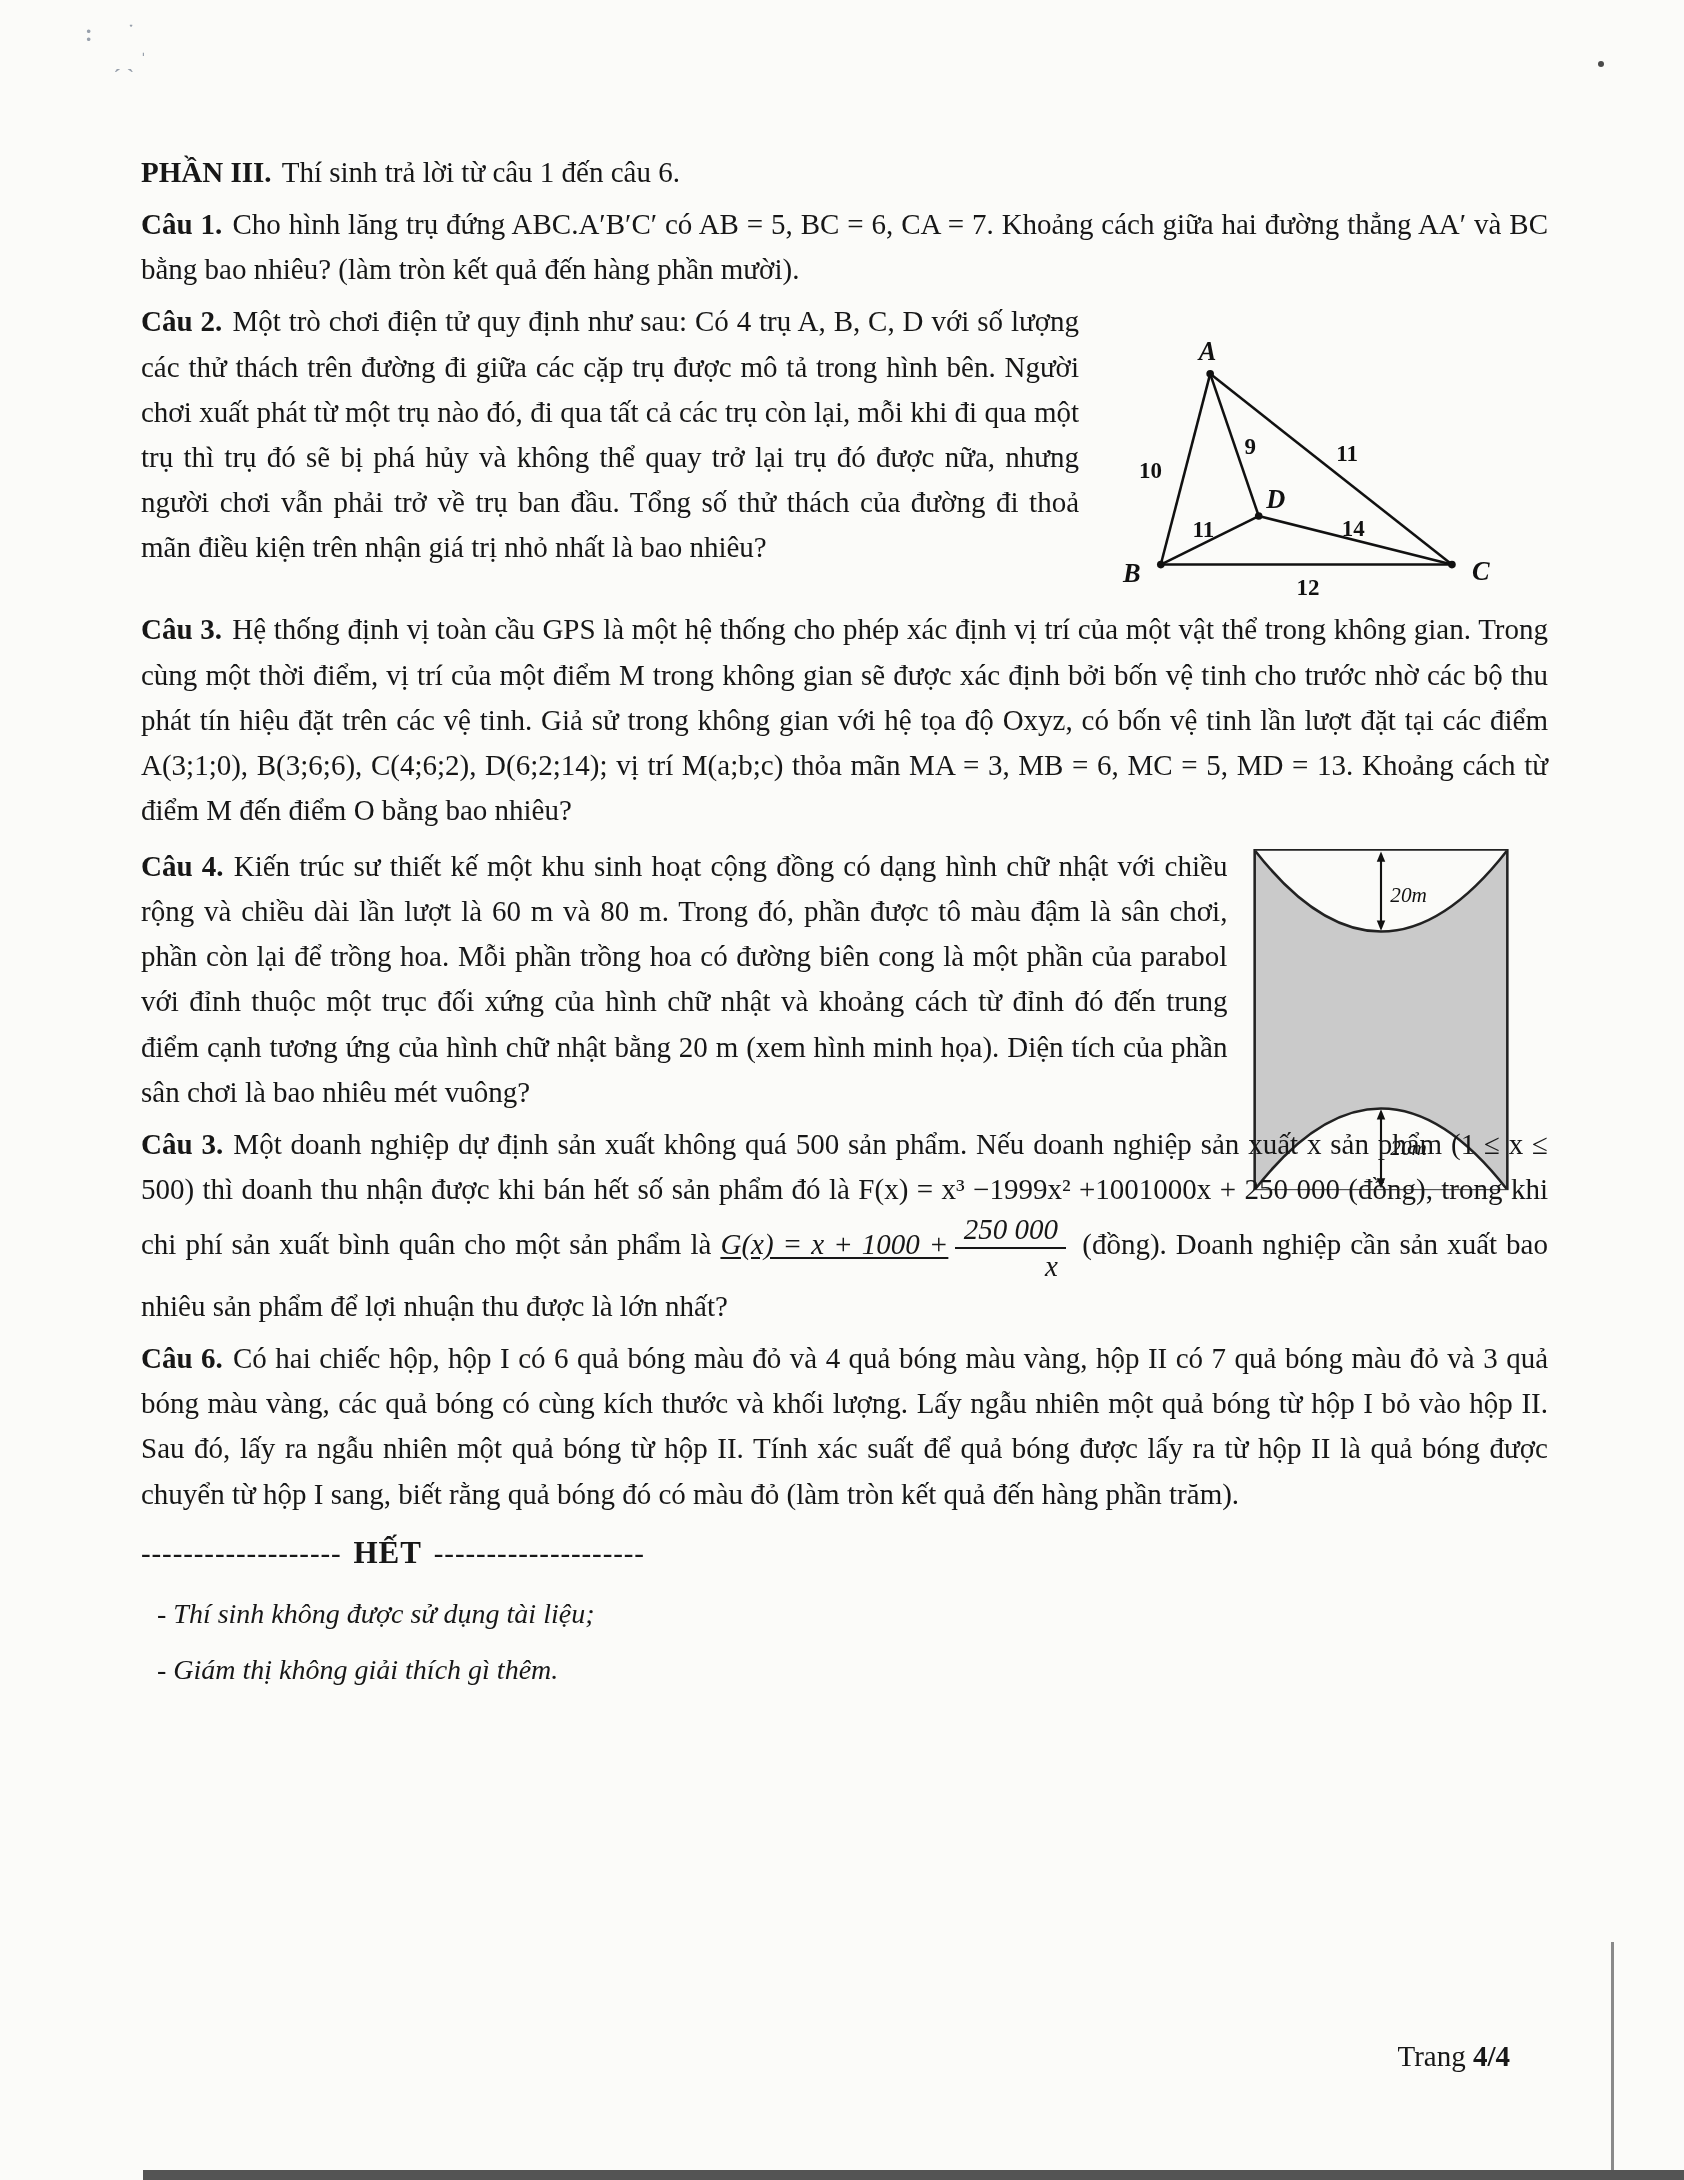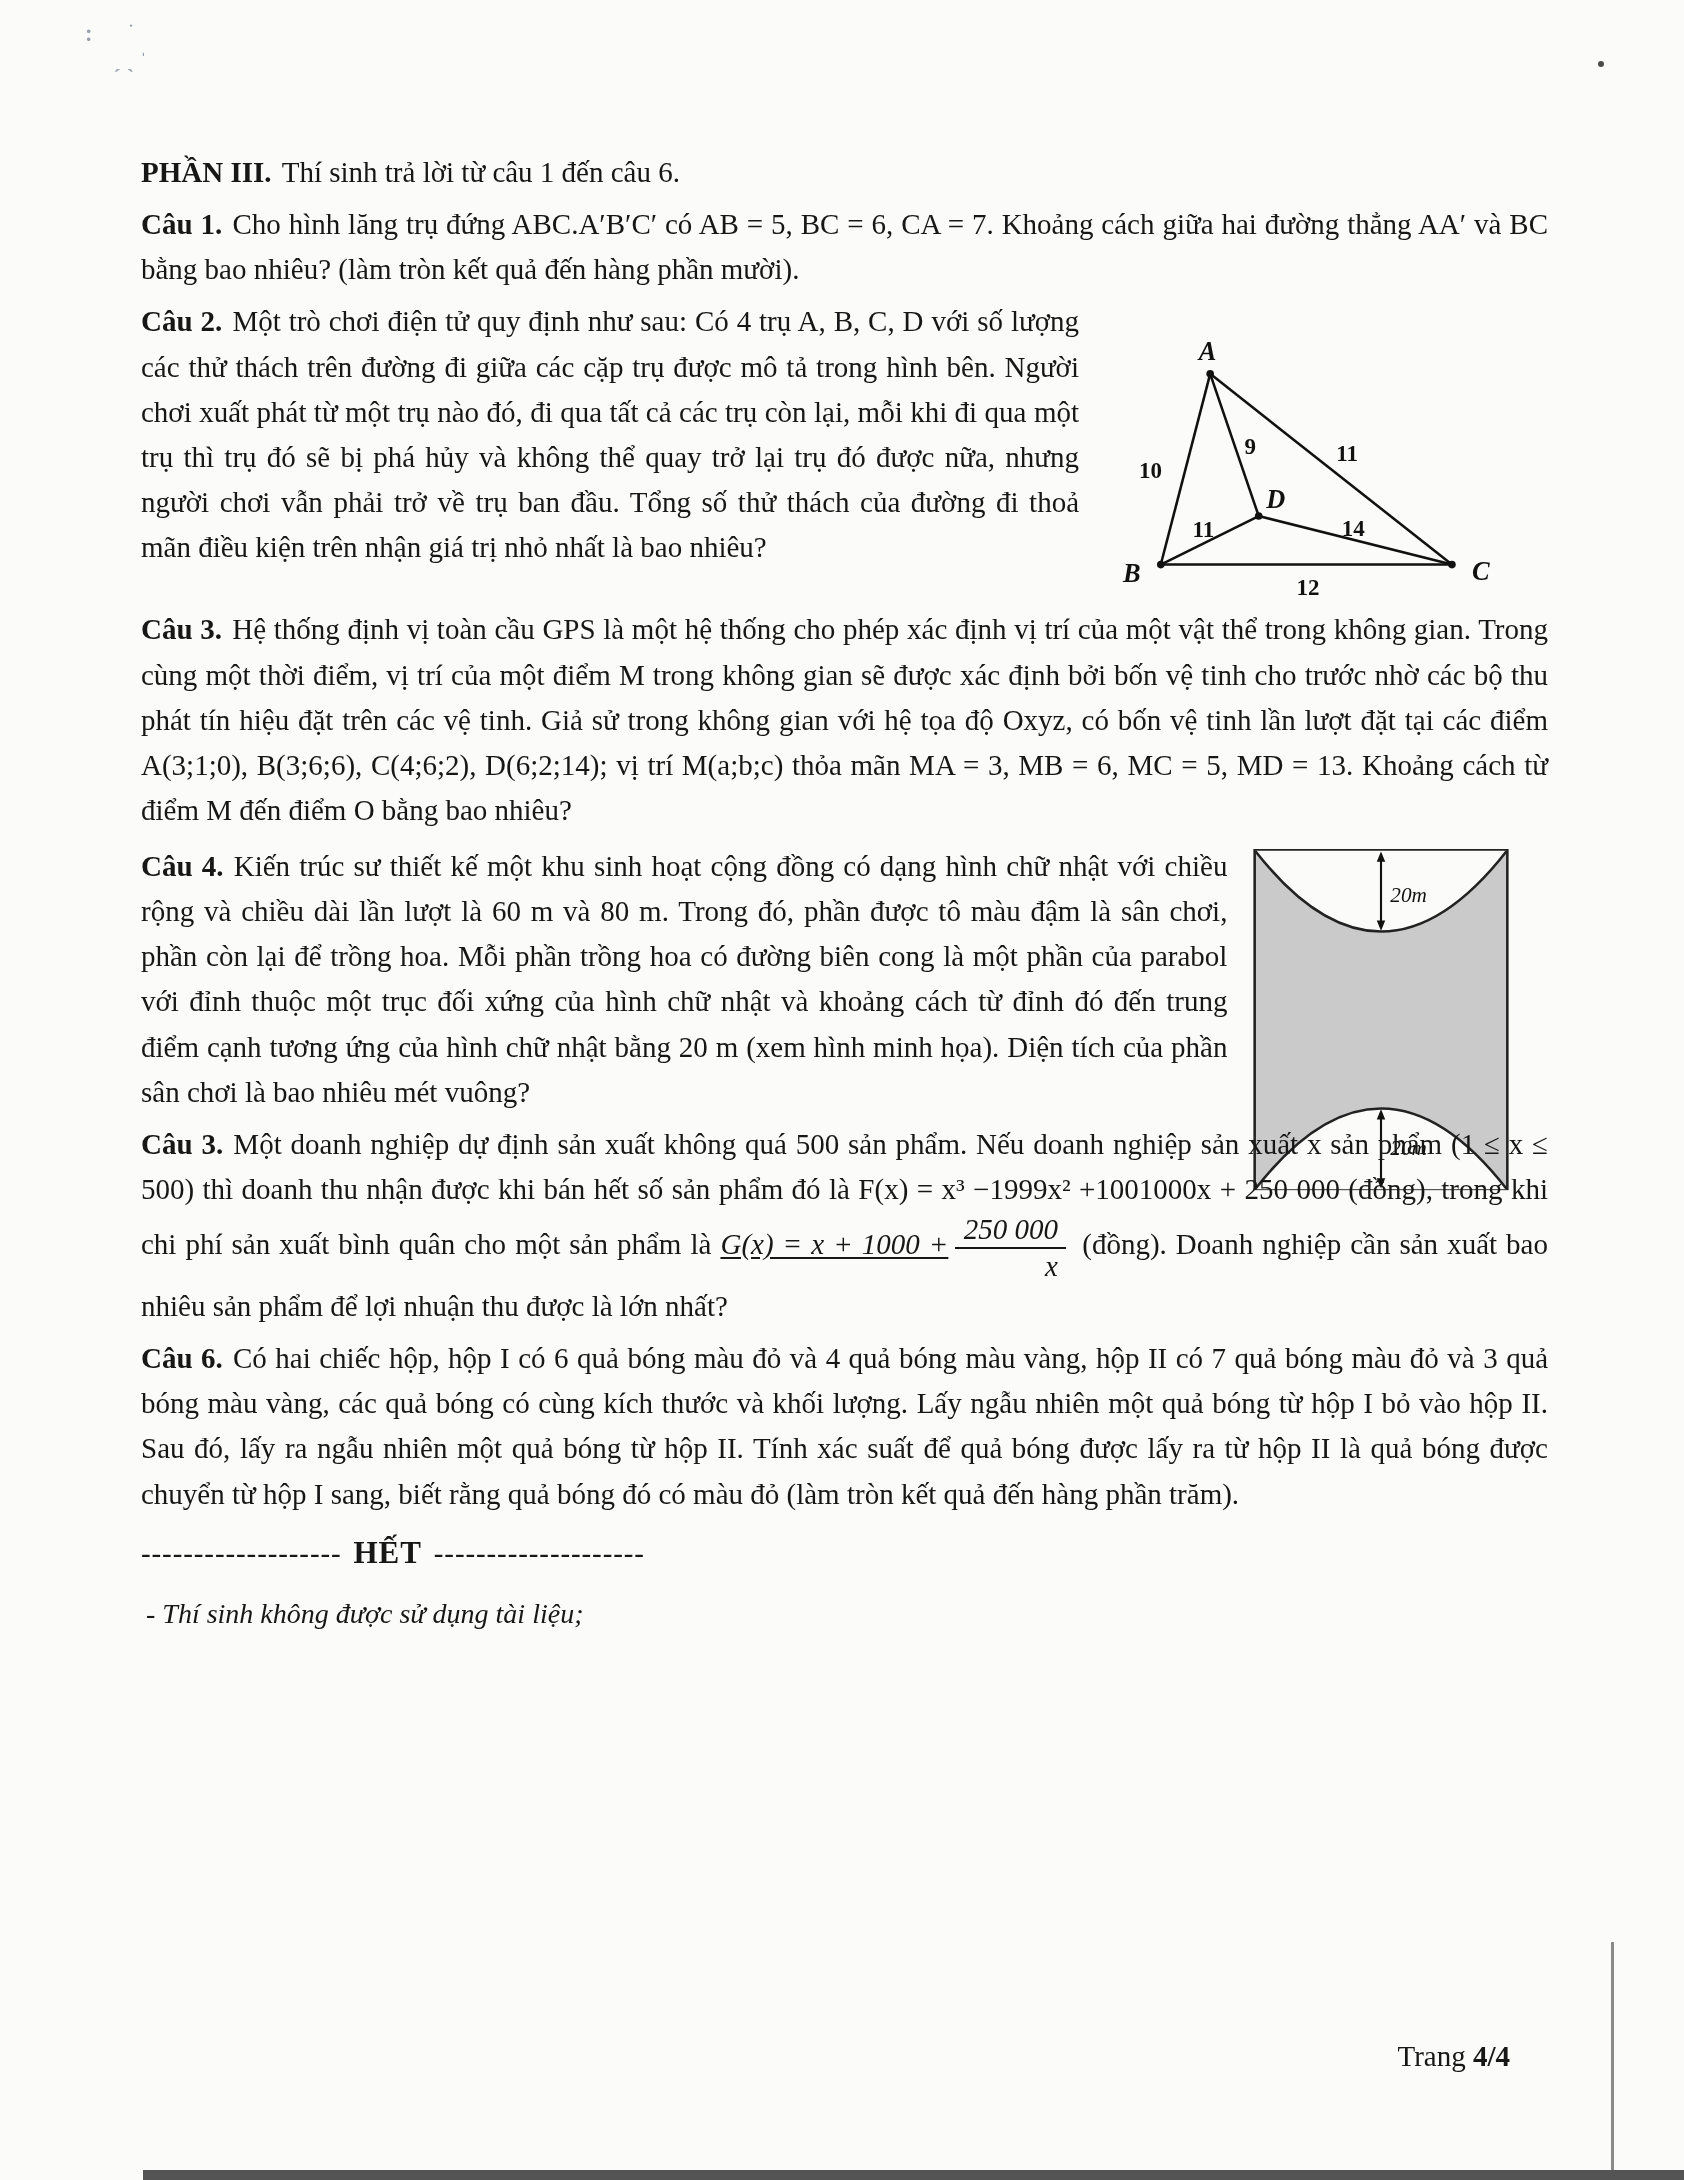--- a/index.html
+++ b/index.html
@@ -34,21 +34,21 @@
   
   .math{font-style:italic;text-decoration:underline;}
   .frac{display:inline-block;vertical-align:middle;text-align:right;line-height:1.08;margin:1.7px 6.8px;font-style:italic;}
   .frac .num{display:block;padding:0 8.5px 1.7px;}
   .frac .den{display:block;border-top:2.6px solid #171717;padding:1.7px 8.5px 0;}
 
   
   .end-line{text-align:left;margin:12px 0 17px 0;font-size:29px;letter-spacing:0.9px;}
   .end-line b{margin:0 12px;font-size:31px;}
   .notes{font-style:italic;font-size:28px;line-height:1.42;text-align:left;}
-  .notes div{margin:5px;}
+  .notes div{margin:16px;}
   .page-number{position:absolute;right:175px;top:2040px;font-size:29px;margin-left:36px;}
   .page-number b{font-weight:bold;}
 
   
   .artifact{position:absolute;background:#555;}
   .bottom-strip{left:143px;right:0;bottom:0;height:11px;background:#545454;}
   .right-edge{left:1611px;top:1942px;width:2.6px;height:239px;background:#8a8a8a;}
   .dot-tr{left:1598px;top:61px;width:6px;height:6px;border-radius:50%;background:#4a4a4a;}
   .scribble{position:absolute;color:#98a0ac;font-size:22px;font-weight:bold;background:none;}
 </style>
@@ -130,20 +130,21 @@
     <p class="q clear"><span class="qlabel">Câu 3.</span><span>Một doanh nghiệp dự định sản xuất không quá 500 sản phẩm. Nếu doanh nghiệp sản xuất x sản phẩm (1 ≤ x ≤ 500) thì doanh thu nhận được khi bán hết số sản phẩm đó là F(x) = x³ −1999x² +1001000x + 250 000 (đồng), trong khi chi phí sản xuất bình quân cho một sản phẩm là</span>
       <span class="math">G(x) = x + 1000 +</span><span class="frac"><span class="num">250 000</span><span class="den">x</span></span>
       <span>(đồng). Doanh nghiệp cần sản xuất bao nhiêu sản phẩm để lợi nhuận thu được là lớn nhất?</span></p>
 
     <p class="q"><span class="qlabel">Câu 6.</span><span>Có hai chiếc hộp, hộp I có 6 quả bóng màu đỏ và 4 quả bóng màu vàng, hộp II có 7 quả bóng màu đỏ và 3 quả bóng màu vàng, các quả bóng có cùng kích thước và khối lượng. Lấy ngẫu nhiên một quả bóng từ hộp I bỏ vào hộp II. Sau đó, lấy ra ngẫu nhiên một quả bóng từ hộp II. Tính xác suất để quả bóng được lấy ra từ hộp II là quả bóng được chuyển từ hộp I sang, biết rằng quả bóng đó có màu đỏ (làm tròn kết quả đến hàng phần trăm).</span></p>
 
     <div class="end-line"><span>-------------------</span><b>HẾT</b><span>--------------------</span></div>
 
     <div class="notes">
       <div>- Thí sinh không được sử dụng tài liệu;</div>
+      <div>- Giám thị không giải thích gì thêm.</div>
     </div>
 
   </div>
 
   <div class="page-number"><span>Trang</span> <b>4/4</b></div>
 
 </div>
 
 
 </body></html>

